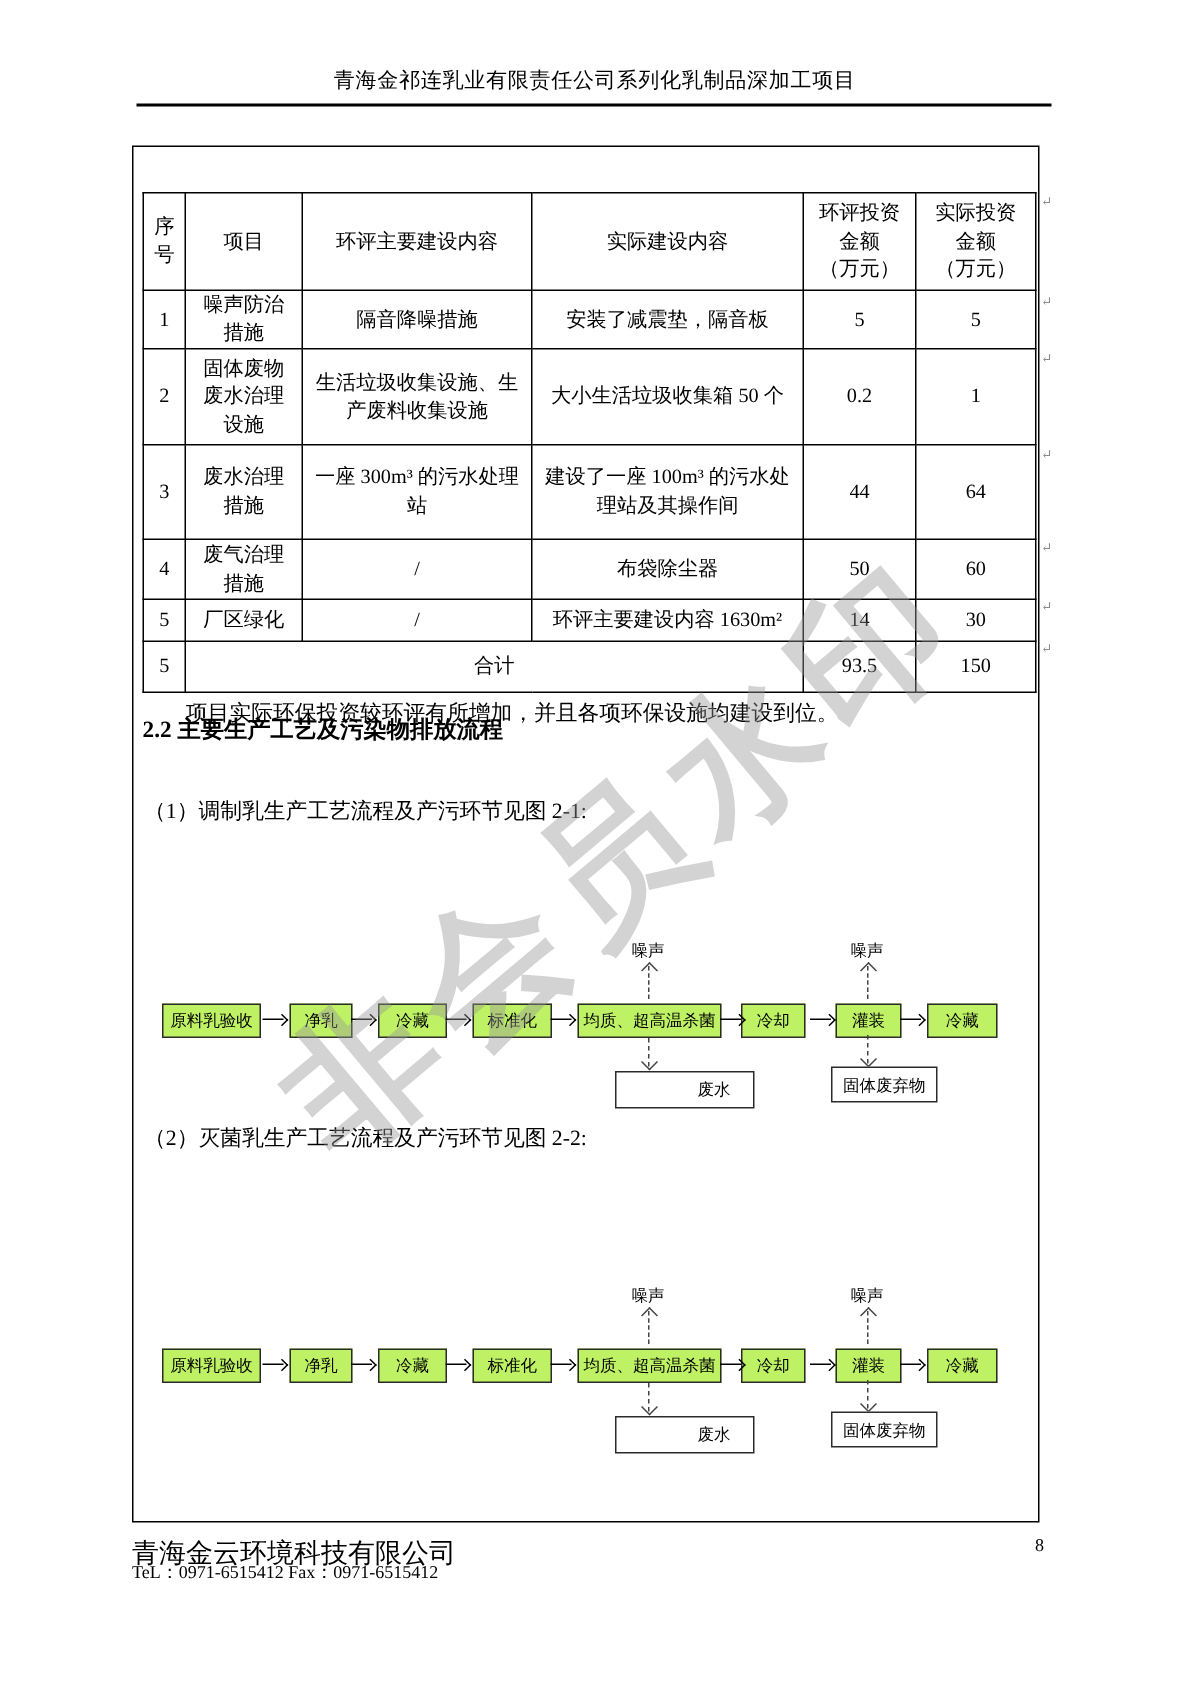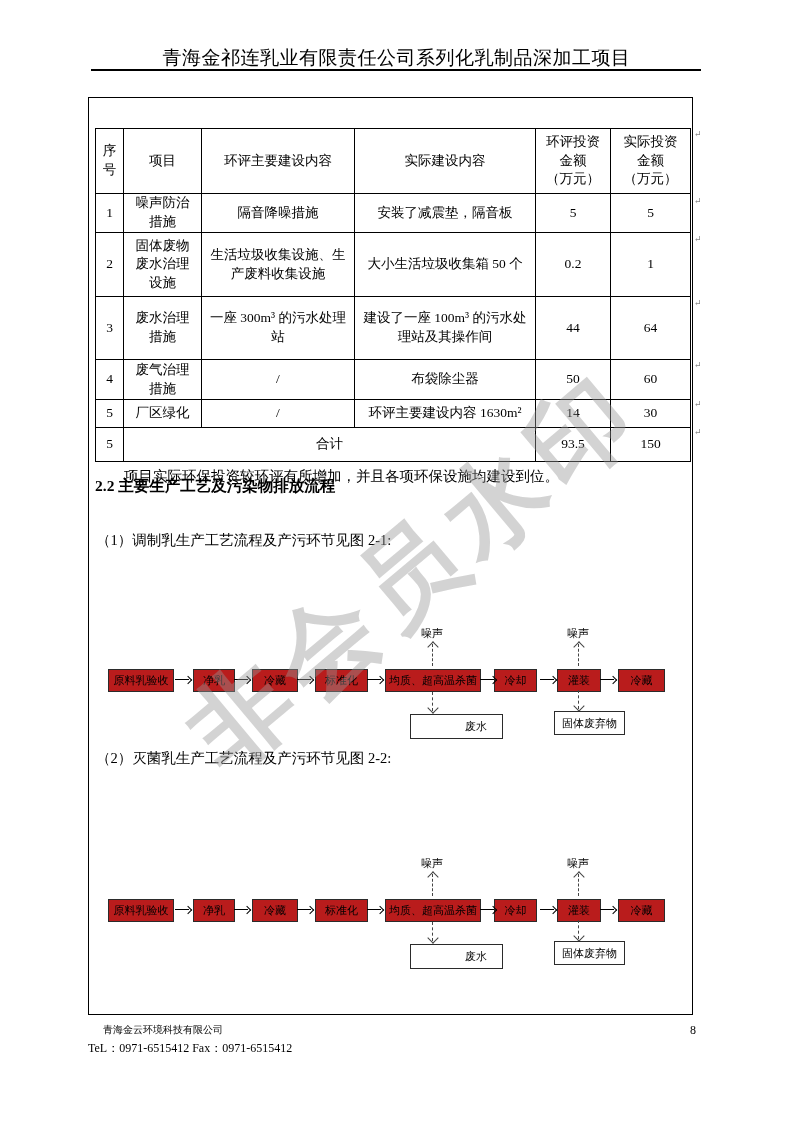--- a/index.html
+++ b/index.html
@@ -1,20 +1,20 @@
 <!DOCTYPE html>
 <html><head>
 <meta charset="utf-8">
 <style>
   html,body{margin:0;padding:0;background:#fff;}
   .page{position:relative;width:793px;height:1122px;background:#ffffff;overflow:hidden;
         font-family:"Liberation Serif","DejaVu Serif",serif;color:#000;}
 
   
-  .hdr-title{position:absolute;top:45px;left:0;width:793px;text-align:center;font-size:19px;letter-spacing:.5px;}
+  .hdr-title{position:absolute;top:45px;left:0;width:793px;text-align:center;font-size:14px;letter-spacing:.5px;}
   .hdr-rule{position:absolute;top:69px;left:91px;width:610px;border-top:2px solid #000;}
 
   
   .content-box{position:absolute;left:88px;top:97px;width:603px;height:916px;border:1px solid #000;}
 
   
   .tbl-title{position:absolute;top:104px;left:88px;width:604px;text-align:center;font-weight:bold;font-size:15px;}
   table.cmp{position:absolute;left:95px;top:128px;border-collapse:collapse;table-layout:fixed;}
   table.cmp th,table.cmp td{border:1px solid #000;text-align:center;vertical-align:middle;
      font-size:13.5px;font-weight:normal;line-height:1.38;padding:0 2px;white-space:pre-line;}
@@ -24,21 +24,21 @@
   .para{position:absolute;top:466px;left:95px;width:592px;font-size:14.5px;text-indent:2em;margin:0;line-height:1.4;}
   .sec-hd{position:absolute;top:476px;left:95px;font-size:15.5px;font-weight:bold;margin:0;}
   .intro{position:absolute;left:96px;font-size:14.5px;margin:0;}
   .intro1{top:531px;} .intro2{top:749px;}
   .caption{position:absolute;left:88px;width:604px;text-align:center;font-size:14.5px;}
   .cap1{top:720px;} .cap2{top:966px;}
 
   
   .dlayer{position:absolute;inset:0;pointer-events:none;margin-top:40px;}
   .shift2{transform:translateY(230px);}
-  .fbox{position:absolute;top:629px;height:21px;border:1px solid #2b2b2b;background:#b91c1c;
+  .fbox{position:absolute;top:629px;height:21px;border:1px solid #2b2b2b;background:#bef264;
         display:flex;align-items:center;justify-content:center;font-size:11px;white-space:nowrap;}
   .s1{left:108px;width:64px}.s2{left:193px;width:40px}.s3{left:252px;width:44px}.s4{left:315px;width:51px}
   .s5{left:385px;width:94px}.s6{left:494px;width:41px}.s7{left:557px;width:42px}.s8{left:618px;width:45px}
   .outbox{position:absolute;border:1px solid #2b2b2b;background:#fff;display:flex;align-items:center;justify-content:center;font-size:11px;}
   .o1{left:410px;top:674px;width:52px;height:23px;padding-left:39px;}
   .o2{left:554px;top:671px;width:69px;height:22px;}
   .nlabel{position:absolute;top:586px;width:40px;text-align:center;font-size:11px;}
   .n1{left:412px}.n2{left:558px}
 
   .ha{position:absolute;top:636px;width:17px;height:7px;}
@@ -49,21 +49,21 @@
   .ua{position:absolute;width:0;height:22px;border-left:1px dashed #444;}
   .u1{left:432px;top:604px}.u2{left:578px;top:604px}
   .ua::after{content:"";position:absolute;top:-1px;left:-4px;width:7px;height:7px;
              border-top:1px solid #444;border-left:1px solid #444;transform:rotate(45deg);}
   .da{position:absolute;width:0;height:19px;border-left:1px dashed #444;}
   .w1{left:432px;top:652px}.w2{left:578px;top:650px}
   .da::after{content:"";position:absolute;bottom:-1px;left:-4px;width:7px;height:7px;
              border-bottom:1px solid #444;border-right:1px solid #444;transform:rotate(45deg);}
 
   
-  .ft-company{position:absolute;left:103px;top:1023px;font-size:10px;font-family:Liberation Serif, serif;}
+  .ft-company{position:absolute;left:88px;top:1023px;font-size:18px;font-family:Liberation Serif, serif;}
   .ft-contact{position:absolute;left:88px;top:1040px;font-size:12px;}
   .pg-num{position:absolute;left:690px;top:1023px;font-size:12px;}
 
   
   .watermark{position:absolute;left:60px;top:505px;width:710px;text-align:center;
      font-size:100px;font-weight:bold;color:rgba(150,150,150,.42);letter-spacing:10px;
      transform:rotate(-40deg);transform-origin:center;pointer-events:none;white-space:nowrap;}
 </style>
 </head>
 <body>

